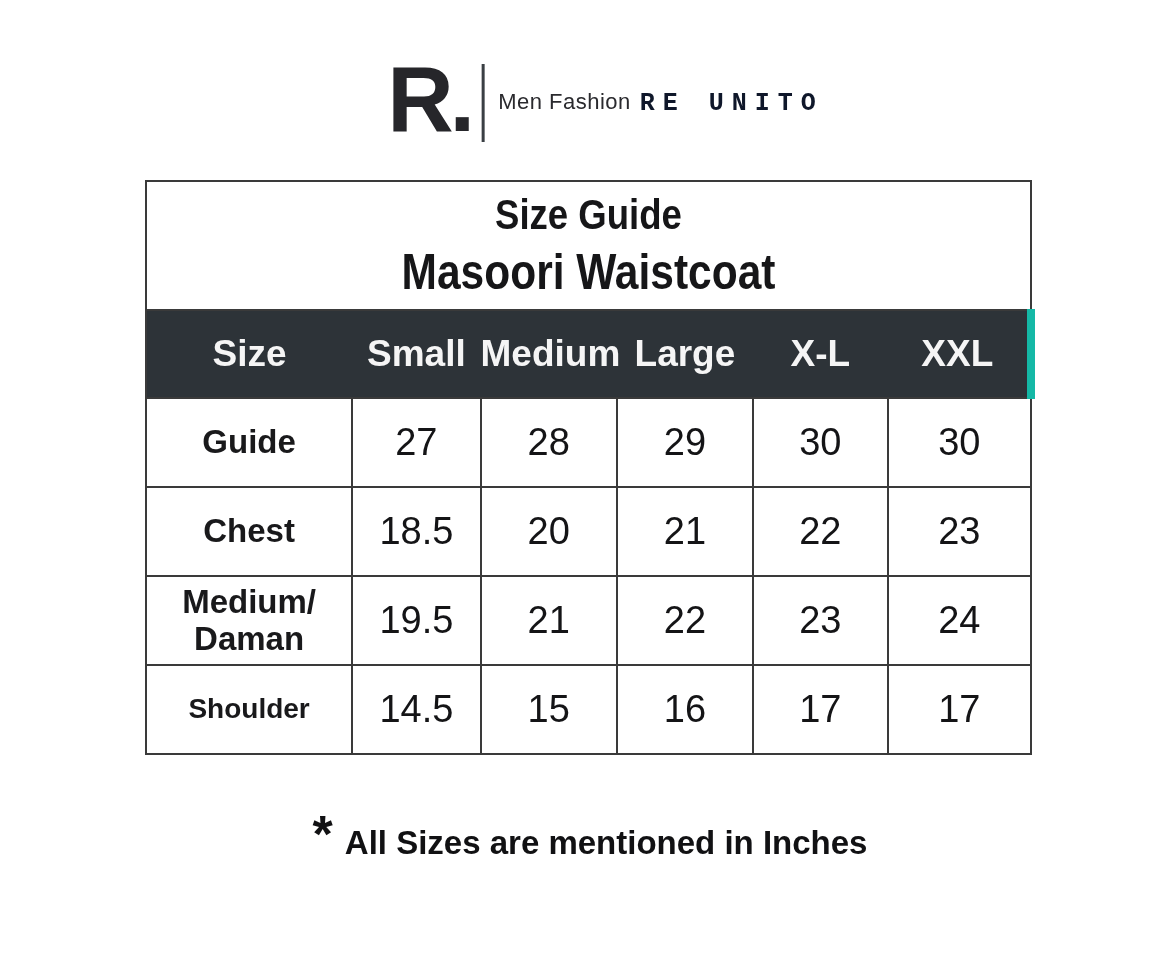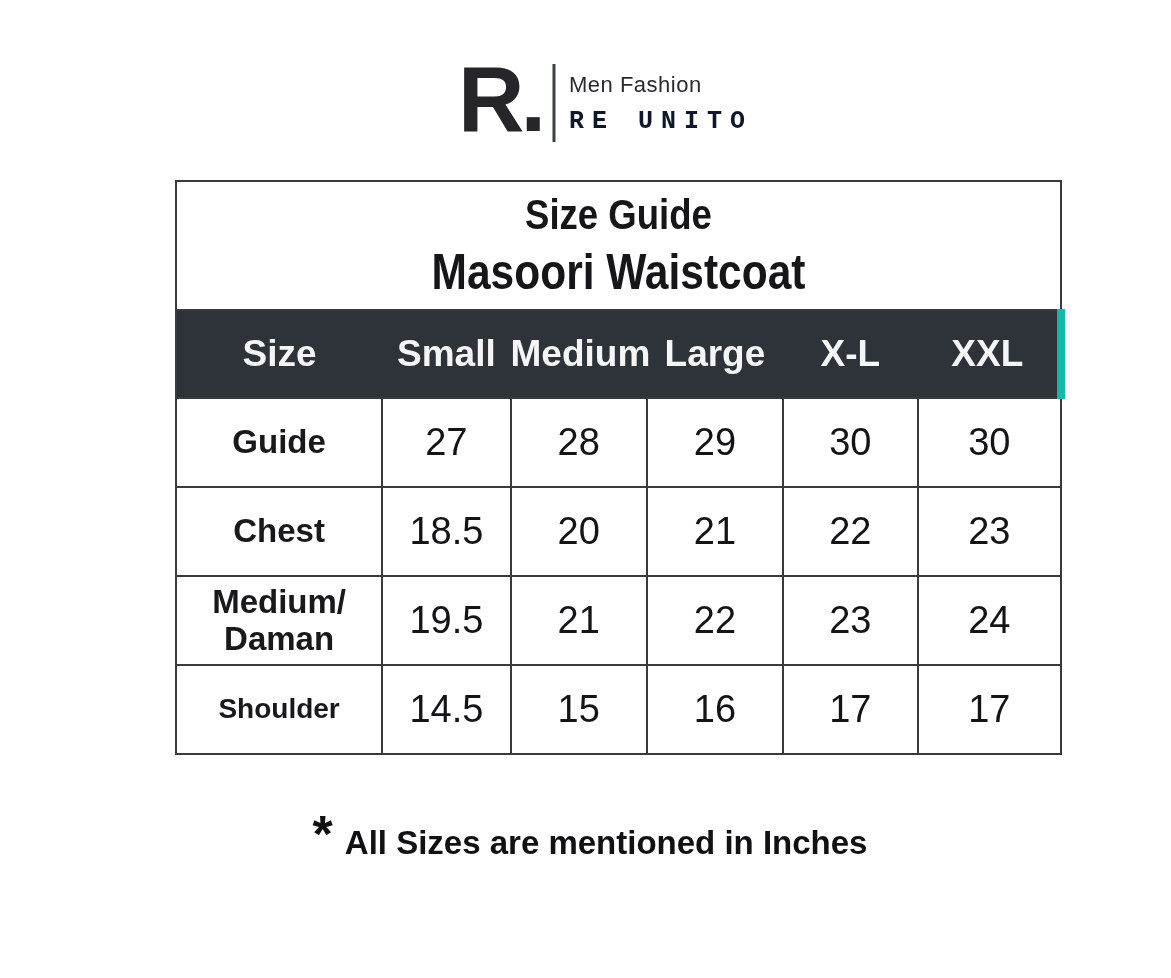--- a/index.html
+++ b/index.html
@@ -26,21 +26,21 @@
     letter-spacing: -4px;
     line-height: 0.82;
     color: #26262a;
     padding-bottom: 6px;
   }
   .logo-divider {
     width: 3px; height: 78px;
     background: #3a3f44;
     margin: 0 14px 0 10px;
   }
-  .logo-textcol { display: flex; flex-direction: column; gap: 9px; padding-top: 2px; }
+  .logo-textcol { display: flex; flex-direction: row; gap: 9px; padding-top: 2px; }
   .logo-tagline {
     font-size: 22px;
     color: #2a2a2e;
     letter-spacing: 0.5px;
   }
   .logo-brand {
     font-size: 25px;
     font-weight: bold;
     letter-spacing: 8px;
     color: #0f172a;
@@ -48,21 +48,20 @@
   }
 
   
   table.size-table {
     position: absolute;
     left: 145px; top: 180px;
     width: 890px;
     border-collapse: collapse;
     table-layout: fixed;
     text-align: center;
-    margin-left: 30px;
   }
   table.size-table, table.size-table th, table.size-table td {
     border: 2px solid #3a3a3a;
   }
   tr.title-row th {
     height: 129px;
     background: #ffffff;
     font-weight: normal;
     vertical-align: middle;
   }

